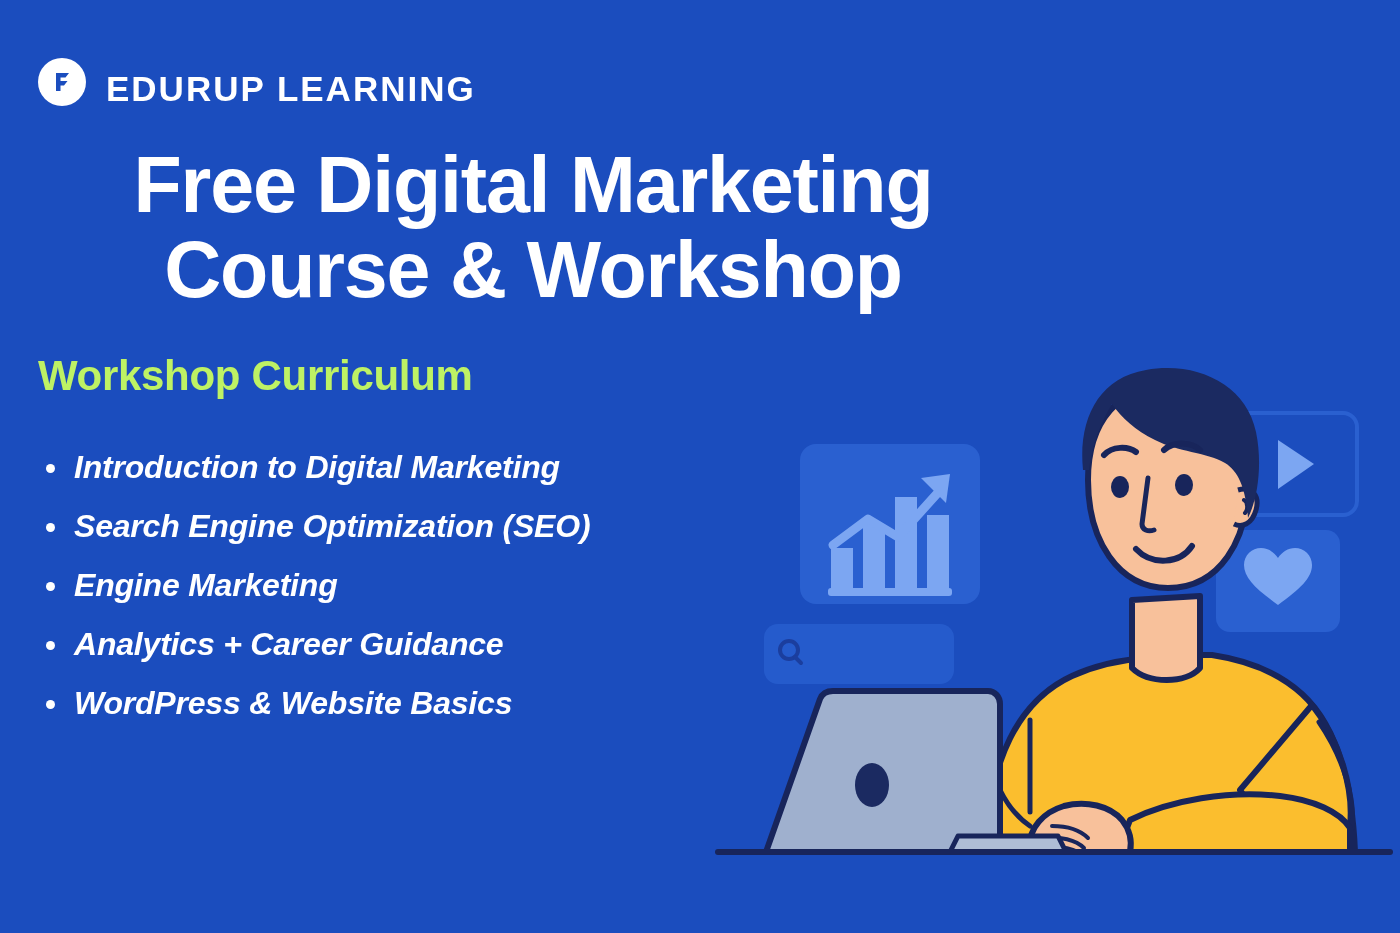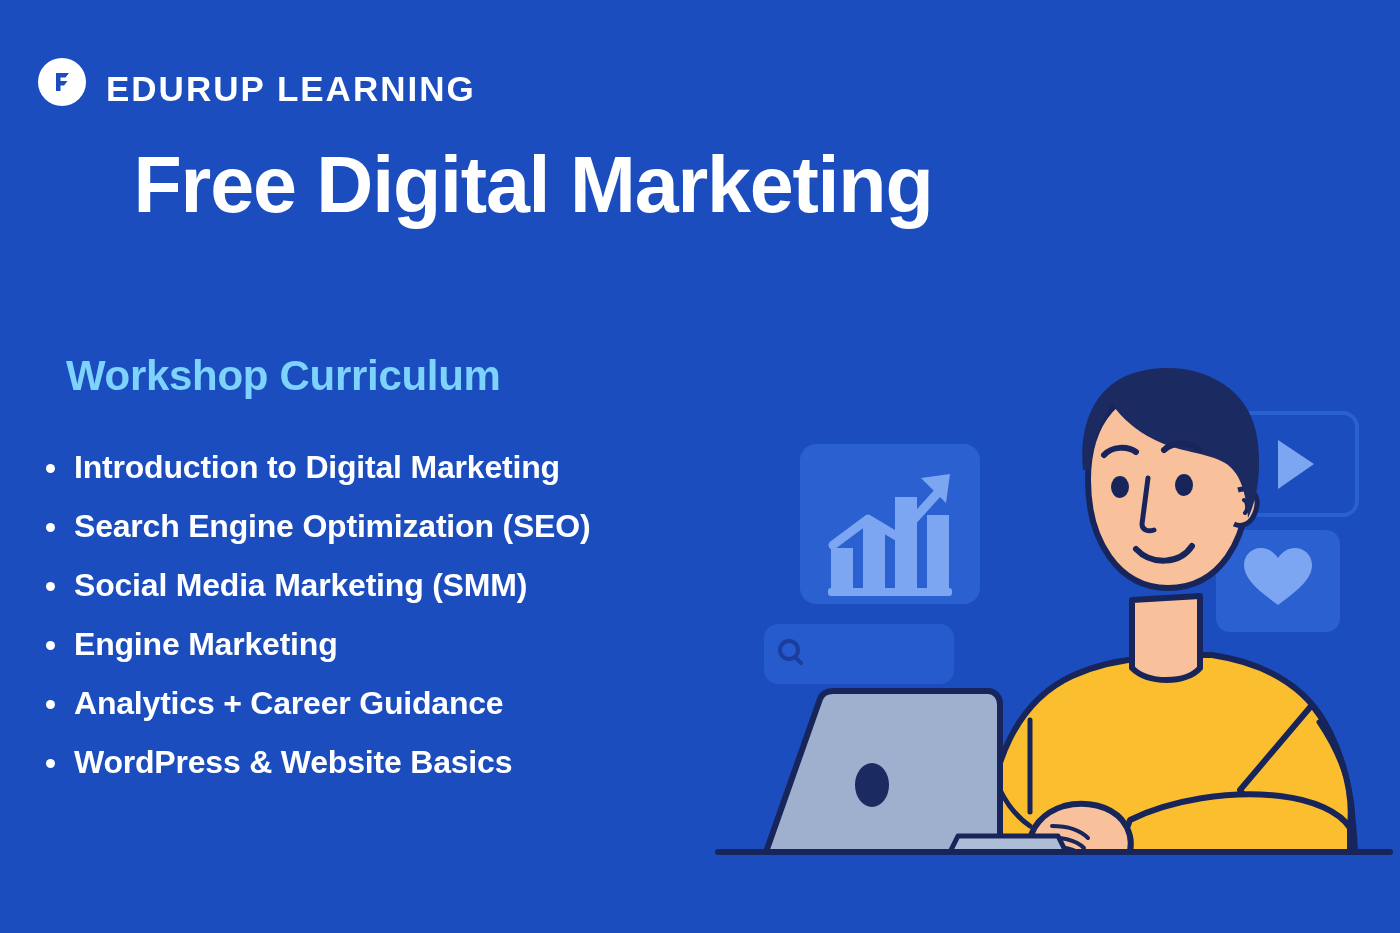--- a/index.html
+++ b/index.html
@@ -51,34 +51,34 @@
     line-height:1.08;
     letter-spacing:-1.2px;
     text-align:center;
   }
   .headline .hl-line { display:block; white-space:nowrap; }
 
   
   .subtitle {
     position:absolute;
     left:0; top:352px;
-    color:#7dd3fc;
+    color:#bef264;
     font-size:42px;
     font-weight:bold;
     letter-spacing:-0.3px;
     white-space:nowrap;
-    margin-left:28px;
   }
 
   
   .curriculum {
     position:absolute;
     left:0; top:438px;
     width:720px;
     list-style:none;
+    font-style:italic;
   }
   .curriculum li {
     position:relative;
     color:#ffffff;
     font-size:32px;
     font-weight:bold;
     letter-spacing:-0.2px;
     padding-left:36px;
     height:59px;
     line-height:59px;
@@ -222,39 +222,36 @@
     <span class="brand-mark">
       <svg width="28" height="28" viewBox="0 0 28 28" xmlns="http://www.w3.org/2000/svg">
         <path d="M8 5 H21 L17.5 9.5 H12.5 V13 H19.5 L16 17.5 H12.5 V23 H8 Z" fill="#1B4DBE"></path>
       </svg>
     </span>
     <span class="brand-name">EDURUP LEARNING</span>
   </div>
 
   <h1 class="headline">
     <span class="hl-line">Free Digital Marketing</span>
+    <span class="hl-line">Course &amp; Workshop</span>
   </h1>
 
   <h2 class="subtitle">Workshop Curriculum</h2>
 
   <ul class="curriculum">
     <li>
       <span class="bullet-dot"></span>
       <span>Introduction to Digital Marketing</span>
     </li>
     <li>
       <span class="bullet-dot"></span>
       <span>Search Engine Optimization (SEO)</span>
     </li>
     <li>
       <span class="bullet-dot"></span>
-      <span>Social Media Marketing (SMM)</span>
-    </li>
-    <li>
-      <span class="bullet-dot"></span>
       <span>Engine Marketing</span>
     </li>
     <li>
       <span class="bullet-dot"></span>
       <span>Analytics + Career Guidance</span>
     </li>
     <li>
       <span class="bullet-dot"></span>
       <span>WordPress &amp; Website Basics</span>
     </li>

